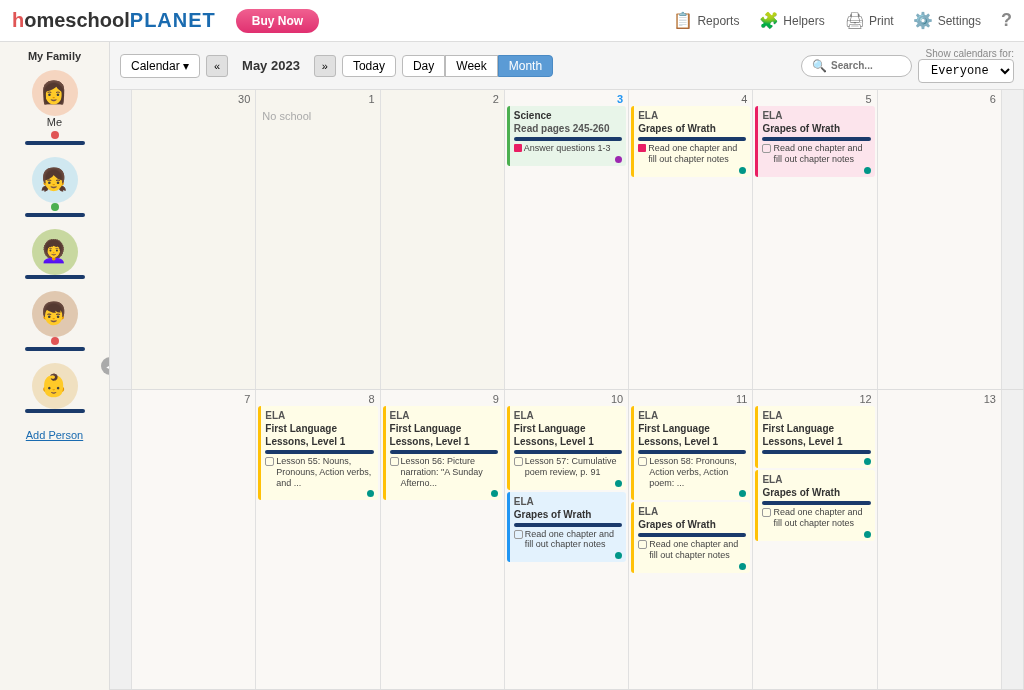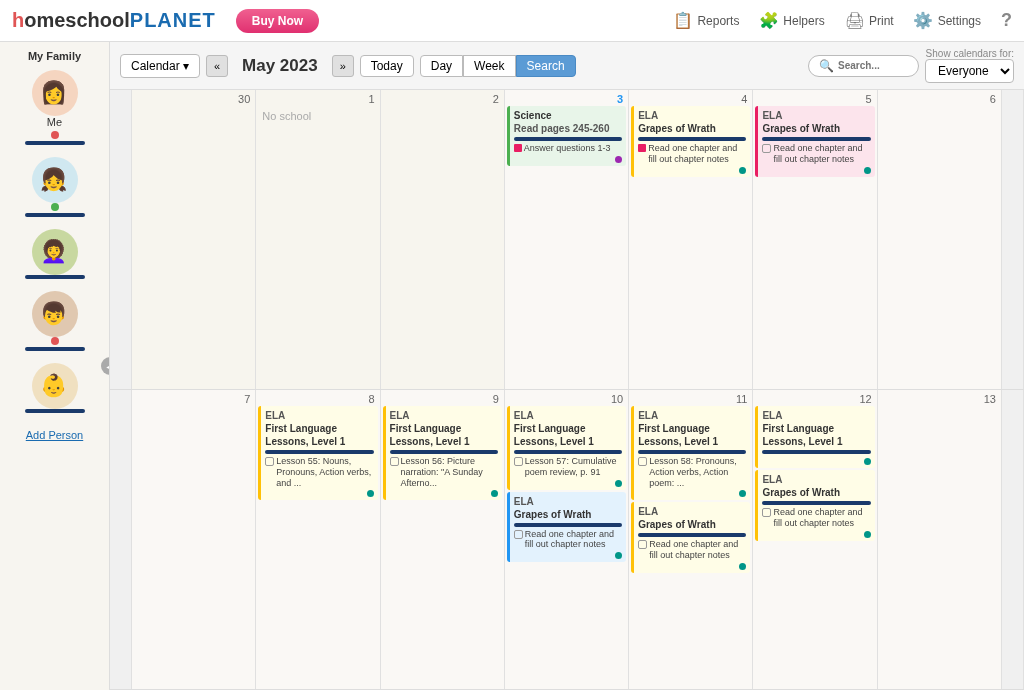--- a/index.html
+++ b/index.html
@@ -141,21 +141,21 @@
       border-radius: 3px;
       width: 22px;
       height: 22px;
       display: flex;
       align-items: center;
       justify-content: center;
       cursor: pointer;
       font-size: 11px;
     }
     .month-label {
-      font-size: 17px;
+      font-size: 13px;
       font-weight: bold;
       color: #333;
       padding: 0 8px;
     }
     .today-btn {
       background: white;
       border: 1px solid #bbb;
       border-radius: 4px;
       padding: 3px 10px;
       font-size: 12px;
@@ -185,20 +185,21 @@
       min-width: 100px;
     }
     .show-calendars-label { font-size: 10px; color: #888; text-align: right; }
     .everyone-select {
       background: white;
       border: 1px solid #bbb;
       border-radius: 4px;
       padding: 3px 8px;
       font-size: 12px;
       cursor: pointer;
+      font-family: Liberation Mono, monospace;
     }
     .show-cal-group { display: flex; flex-direction: column; align-items: flex-end; }
 
     
     .cal-grid {
       flex: 1;
       display: flex;
       flex-direction: column;
       overflow: hidden;
     }
@@ -373,21 +374,21 @@
       <div class="cal-dropdown">
         <span>Calendar ▾</span>
       </div>
       <div class="nav-btn">«</div>
       <div class="month-label">May 2023</div>
       <div class="nav-btn">»</div>
       <button class="today-btn">Today</button>
       <div class="view-btns">
         <button class="view-btn">Day</button>
         <button class="view-btn">Week</button>
-        <button class="view-btn active">Search</button>
+        <button class="view-btn active">Month</button>
       </div>
       <div class="search-box">
         <span>🔍</span>
         <input type="text" style="border: none; outline: none; font-size: 10px; width: 70px; font-weight: bold;" placeholder="Search...">
       </div>
       <div class="show-cal-group">
         <div class="show-calendars-label">Show calendars for:</div>
         <select class="everyone-select">
           <option>Everyone</option>
         </select>

